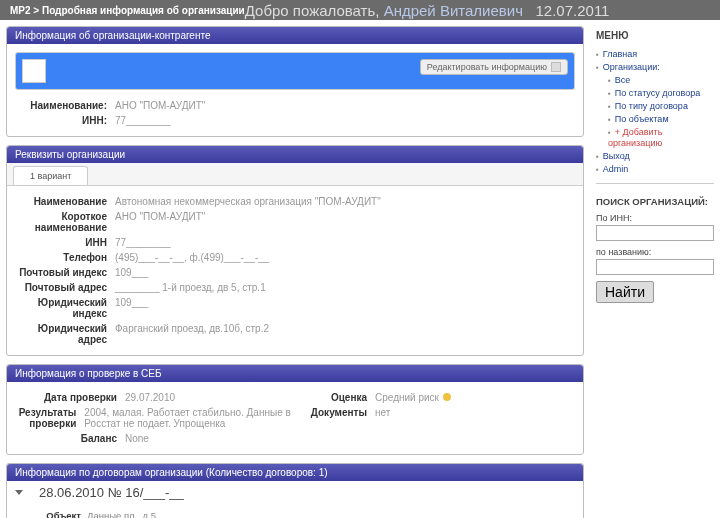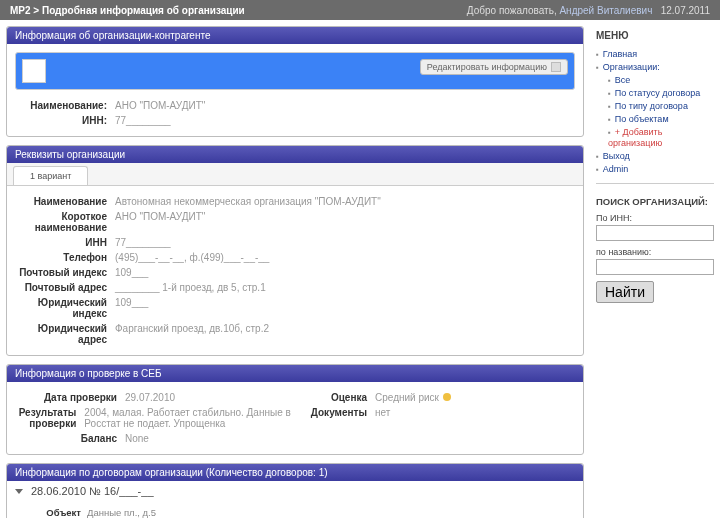--- a/index.html
+++ b/index.html
@@ -1,38 +1,38 @@
 <!DOCTYPE html>
 <html><head>
 <meta charset="utf-8">
 <style>
 *{box-sizing:border-box;margin:0;padding:0}
 body{font-family:Arial,Helvetica,sans-serif;font-size:10px;background:#fff;width:720px}
-.topbar{background:#6b6b6b;color:#fff;padding:8px 10px;display:flex;justify-content:space-between;align-items:center;height:20px}
+.topbar{background:#6b6b6b;color:#fff;padding:8px 10px;display:flex;align-items:center;height:20px}
 .topbar .crumbs{font-size:10px;font-weight:bold}
-.topbar .welcome{font-size:10px;color:#ddd}
+.topbar .welcome{font-size:15px;color:#ddd}
 .main{display:flex}
 .left{flex:1;padding:6px;min-width:0}
 .right{width:130px;padding:10px 6px}
 .panel{border:1px solid #bdbdbd;border-radius:3px;margin-bottom:8px;background:#fff}
 .panel-h{background:linear-gradient(#5a5ab8,#3b3b9e);color:#fff;padding:3px 8px;font-size:10px;border-radius:3px 3px 0 0}
 .panel-b{padding:8px}
 .logo-row{background:#3b82f6;padding:6px;border:1px solid #ccc;border-radius:3px;margin-bottom:8px;display:flex;align-items:flex-start}
 .logo-sq{width:24px;height:24px;background:#fff;border:1px solid #ccc}
 .edit-btn{margin-left:auto;background:#eee;border:1px solid #bbb;border-radius:3px;padding:2px 6px;font-size:9px;color:#666;display:flex;align-items:center;gap:4px}
 .edit-btn .ico{width:10px;height:10px;background:#ddd;border:1px solid #bbb}
 .field-row{display:flex;padding:2px 0}
 .field-row .lbl{width:100px;text-align:right;font-weight:bold;color:#333;padding-right:8px;font-size:10px}
 .field-row .val{color:#999;font-size:10px}
 .tabs{background:#f5f5f5;border-bottom:1px solid #ccc}
 .tab{display:inline-block;background:#fff;border:1px solid #ccc;border-bottom:none;padding:4px 16px;margin:3px 0 0 6px;font-size:9px;color:#555;border-radius:3px 3px 0 0}
 .grid2{display:flex}
 .grid2>div{flex:1}
 .dot-y{display:inline-block;width:8px;height:8px;background:#f0c040;border-radius:50%;margin-left:4px}
-.contract-hdr{padding:4px 8px;font-size:11px;color:#444;display:flex;align-items:center;gap:8px}
+.contract-hdr{padding:4px 8px;font-size:13px;color:#444;display:flex;align-items:center;gap:16px}
 .contract-hdr .tri{width:0;height:0;border-left:4px solid transparent;border-right:4px solid transparent;border-top:5px solid #666}
 .contract-body{padding:4px 0}
 .contract-row{display:flex;padding:2px 0}
 .contract-row .c{display:flex}
 .contract-row .cl{width:80px;text-align:right;font-weight:bold;padding-right:6px;font-size:9.5px;color:#333}
 .contract-row .cv{color:#888;font-size:9.5px;min-width:80px}
 .menu-h{font-weight:bold;color:#444;font-size:10px;margin-bottom:6px}
 .menu ul{list-style:none;padding-left:0}
 .menu li{padding:1px 0}
 .menu li::before{content:"▪";color:#888;margin-right:4px;font-size:8px}

